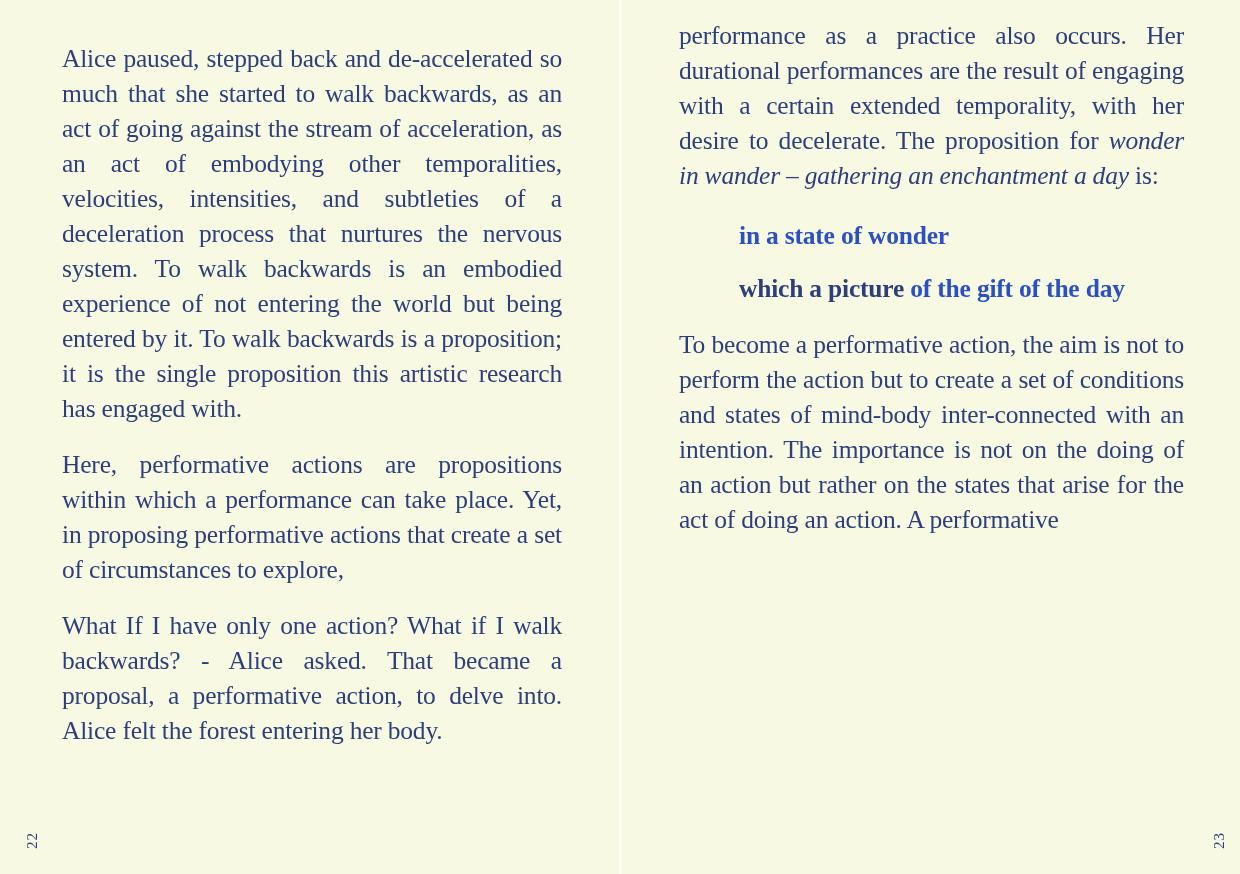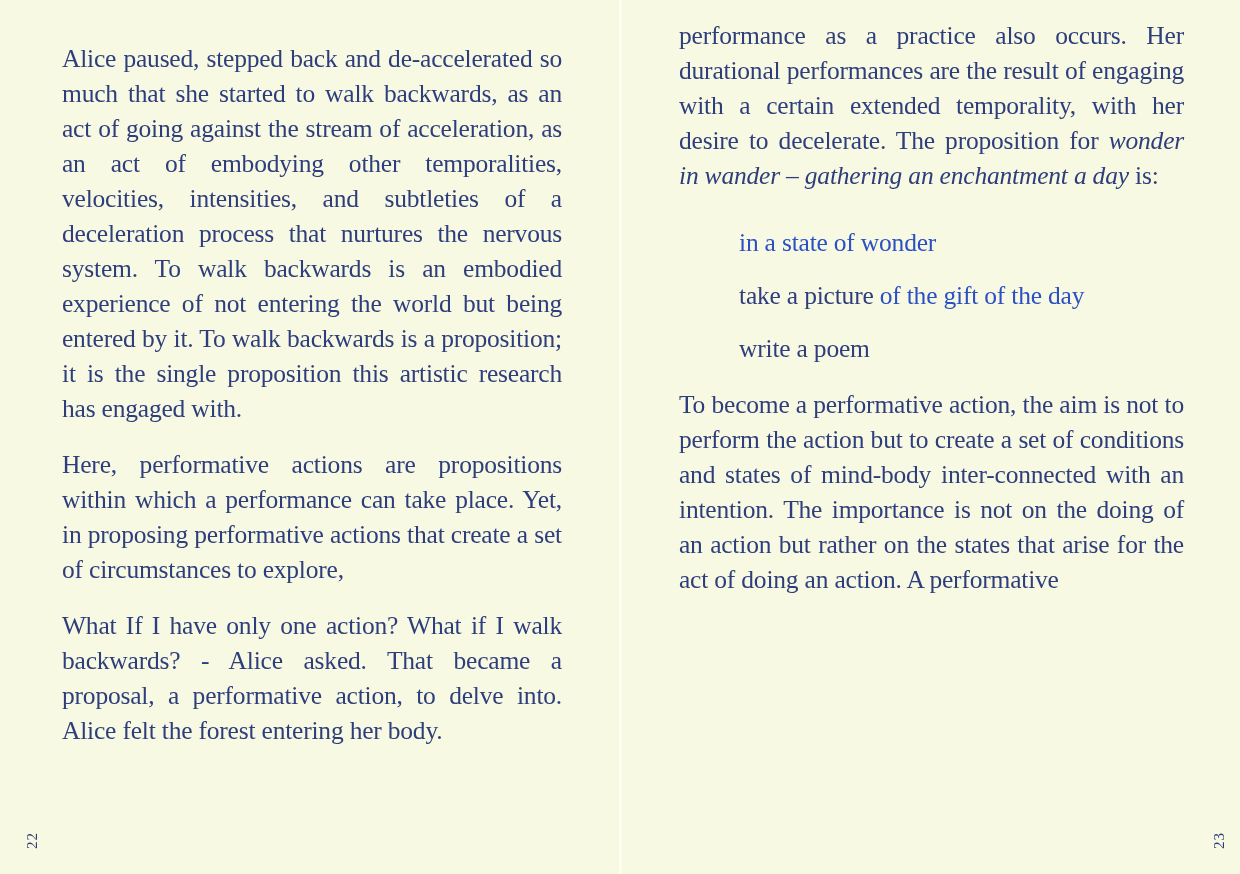--- a/index.html
+++ b/index.html
@@ -36,21 +36,22 @@
     line-height: 35px;
     letter-spacing: -0.2px;
   }
   .para {
     margin: 0;
     text-align: justify;
   }
   .para + .para { margin-top: 21px; }
   .italic { font-style: italic; }
   .action-list {
-    margin: 32px 0 21px 60px;
+    margin: 25px 0 21px 60px;
+    font-weight: bold;
   }
   .action-item {
     line-height: 35px;
     margin-bottom: 18px;
     text-align: left;
   }
   .action-list .action-item:last-child { margin-bottom: 0; }
   .c-bright { color: #2b50c4; }
   .c-dark   { color: #2e3e7c; }
   .page-number {
@@ -79,21 +80,20 @@
     <div class="page-number page-number-left">22</div>
   </section>
 
   <div class="seam"></div>
 
   <section class="page page-right">
     <div class="text-block">
       <p class="para" id="intro-para"><span class="c-dark">performance as a practice also occurs. Her durational performances are the result of engaging with a certain extended temporality, with her desire to decelerate. The proposition for </span><span class="italic c-dark">wonder in wander – gathering an enchantment a day</span><span class="c-dark"> is:</span></p>
       <div class="action-list" id="action-list">
           <div class="action-item"><span class="c-bright">in a state of wonder</span></div>
-          <div class="action-item"><span class="c-dark">take a picture </span><span class="c-bright">of the gift of the day</span></div>
-          <div class="action-item"><span class="c-dark">write a poem</span></div>
+          <div class="action-item"><span class="c-dark">which a picture </span><span class="c-bright">of the gift of the day</span></div>
         </div>
       <p class="para">To become a performative action, the aim is not to perform the action but to create a set of conditions and states of mind-body inter-connected with an intention. The importance is not on the doing of an action but rather on the states that arise for the act of doing an action. A performative</p>
     </div>
     <div class="page-number page-number-right">23</div>
   </section>
 
 </div>
 
 </body></html>

